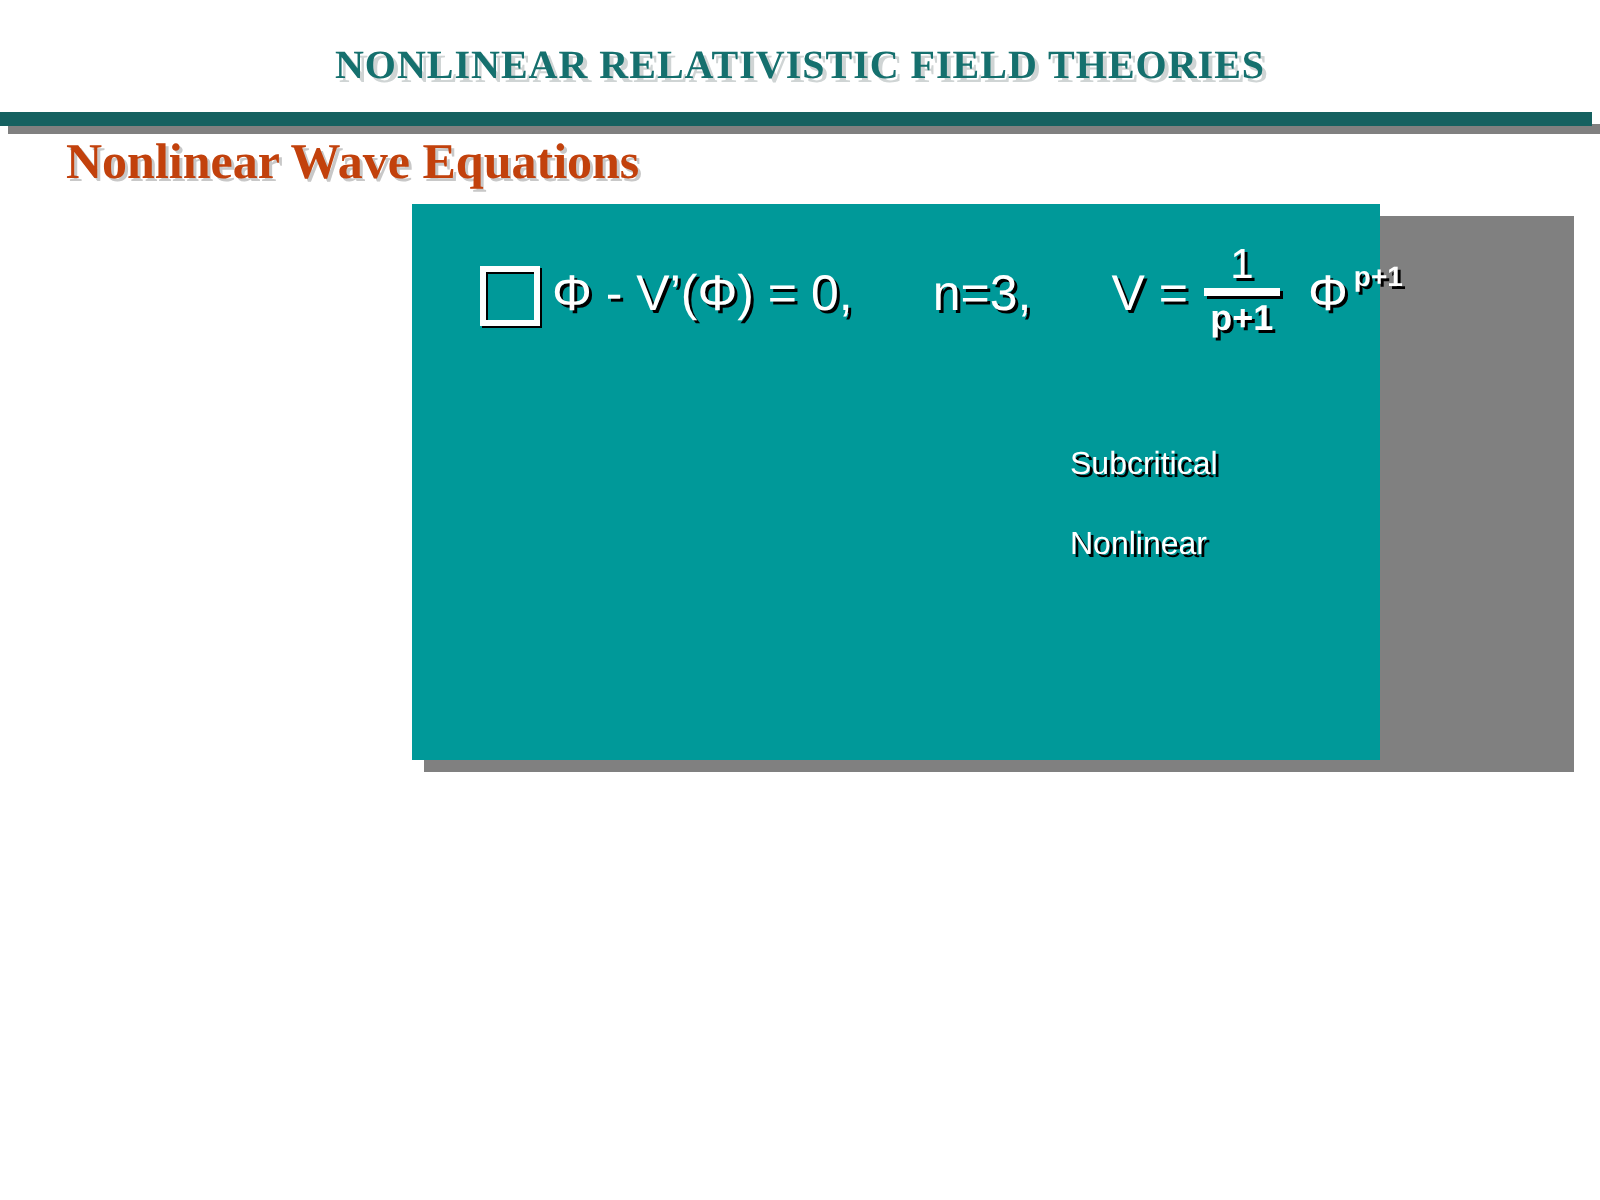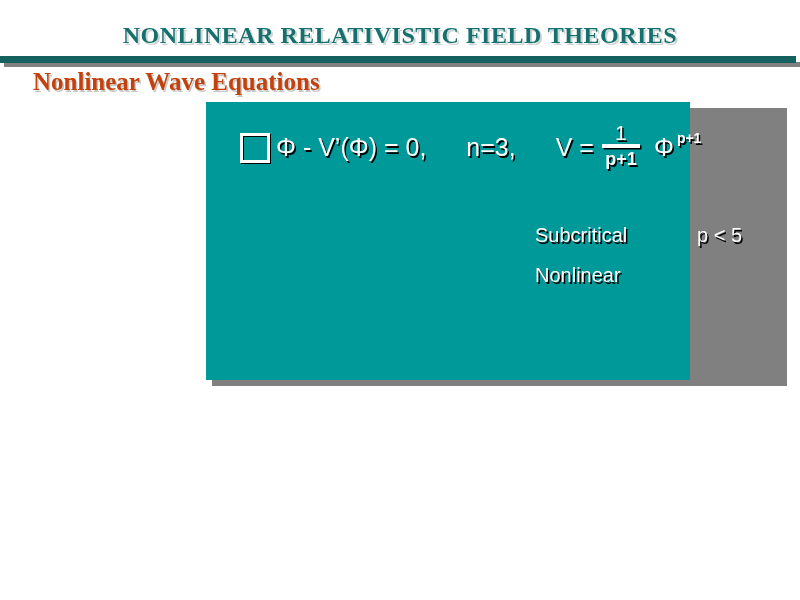--- a/index.html
+++ b/index.html
@@ -25,21 +25,21 @@
 
   
   .slide-title {
     position: absolute;
     left: 0;
     top: 22px;
     width: 800px;
     text-align: center;
     font-family: "Liberation Serif", serif;
     font-weight: bold;
-    font-size: 24px;
+    font-size: 20px;
     letter-spacing: 0.5px;
     color: #15706E;
     text-shadow: 2px 2px 0 #cfd4d4;
     white-space: nowrap;
   }
 
   
   .title-rule-shadow {
     position: absolute;
     left: 4px;
@@ -158,21 +158,21 @@
     top: -3px;
     margin-left: 3px;
   }
 
   
   .crit-table {
     position: absolute;
     left: 329px;
     top: 122px;
     font-family: "Liberation Sans", sans-serif;
-    font-size: 20px;
+    font-size: 16px;
     color: #ffffff;
     text-shadow: 1.5px 1.5px 0 #000000;
     white-space: nowrap;
   }
   .crit-row {
     display: flex;
     align-items: baseline;
     height: 40px;
   }
   .crit-name { width: 162px; }
@@ -218,21 +218,20 @@
         <span>Φ</span>
         <span class="sup">p+1</span>
       </span>
 
     </div>
 
     <div class="crit-table">
 
       <div class="crit-row">
         <span class="crit-name">Subcritical</span>
-        <span class="crit-cond">p &lt; 5</span>
       </div>
 
       <div class="crit-row">
         <span class="crit-name">Nonlinear</span>
       </div>
 
       <div class="crit-row">
       </div>
 
     </div>

